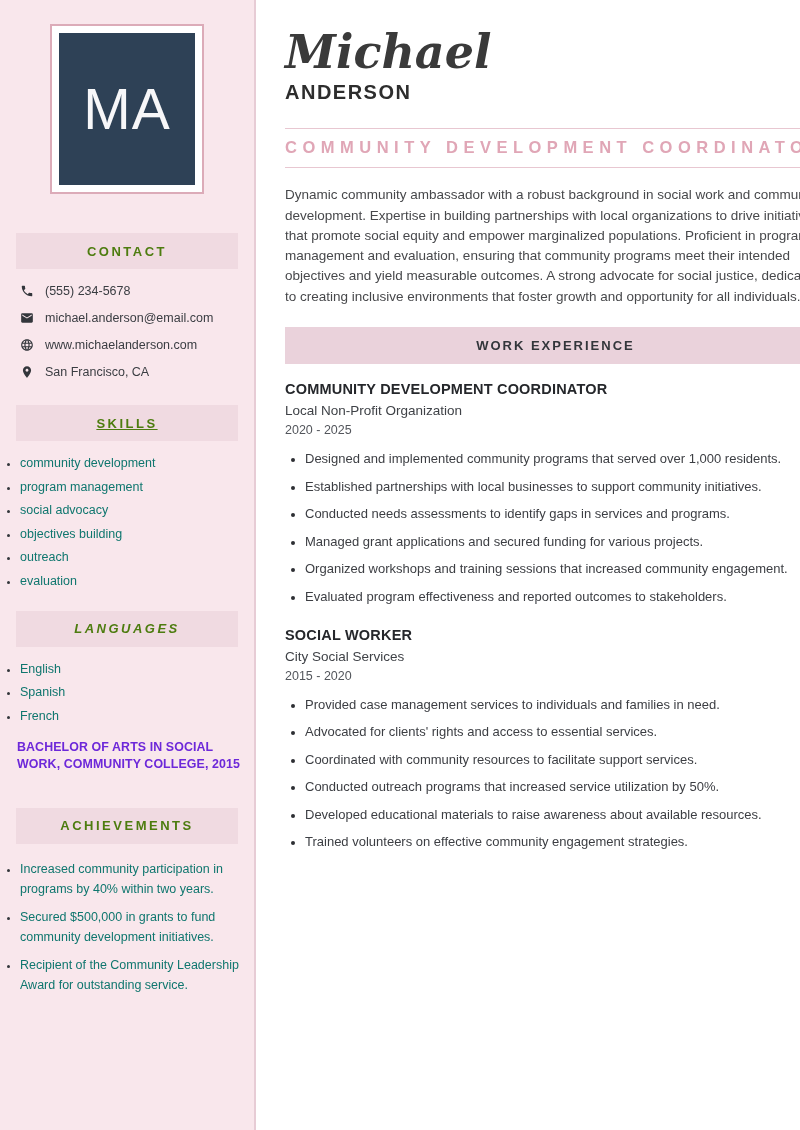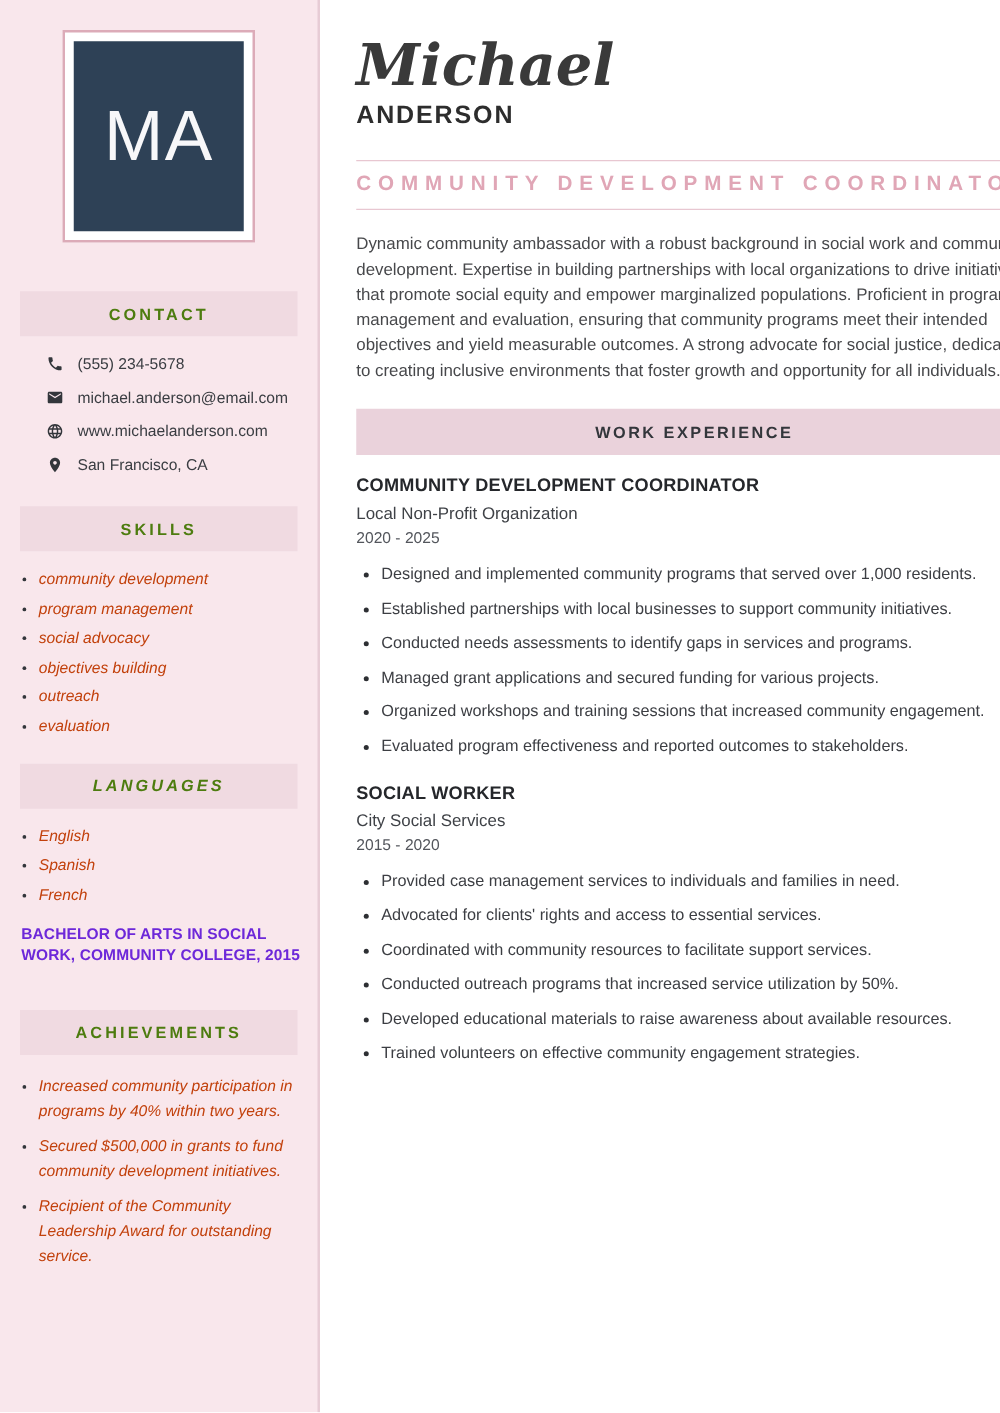--- a/index.html
+++ b/index.html
@@ -35,40 +35,40 @@
     font-size: 57px; font-weight: 400; letter-spacing: 1px;
   }
   .side-band {
     margin: 0 16px; height: 36px;
     background: #f0dae1;
     display: flex; align-items: center; justify-content: center;
     font-weight: bold; font-size: 13px; letter-spacing: 2.5px;
     color: #4d7c0f;
   }
   .band-contact { margin-top: 39px; }
-  .band-skills { margin-top: 26px; }
+  .band-skills { margin-top: 26px; text-decoration: underline; }
   .band-languages { margin-top: 22px; font-style: italic; }
   .band-education { margin-top: 20px; }
   .band-achievements { margin-top: 34px; }
 
   .contact-list {
     list-style: none;
-    margin: 15px 17px 0; padding: 0 14px 0 20px; text-align: center;
+    margin: 15px 0 0; padding: 0 14px 0 20px; text-align: center;
   }
   .contact-list li {
     display: flex; align-items: center; gap: 11px;
     margin-bottom: 13px;
     font-size: 12.5px; color: #3a3d42;
   }
   .cicon { width: 14px; height: 14px; flex-shrink: 0; display: inline-flex; }
   .cicon svg { width: 14px; height: 14px; fill: #33363b; }
 
   .side-list {
-    margin: 15px 0 0; padding: 0 10px 0 31px;
-    font-size: 12.5px; color: #c2410c; font-style: italic;
+    margin: 15px 0 0; padding: 0 10px 0 20px;
+    font-size: 12.5px; color: #0f766e;
   }
   .side-list li { margin-bottom: 8.5px; line-height: 15px; }
   .side-list.wrap li { line-height: 20px; margin-bottom: 8px; }
   .side-list li::marker { color: #33363b; font-size: 11px; }
 
   .education-text {
     margin: 15px 12px 0 17px;
     font-weight: bold; font-size: 12.4px; line-height: 17.5px;
     color: #6d28d9; letter-spacing: 0.1px;
   }

